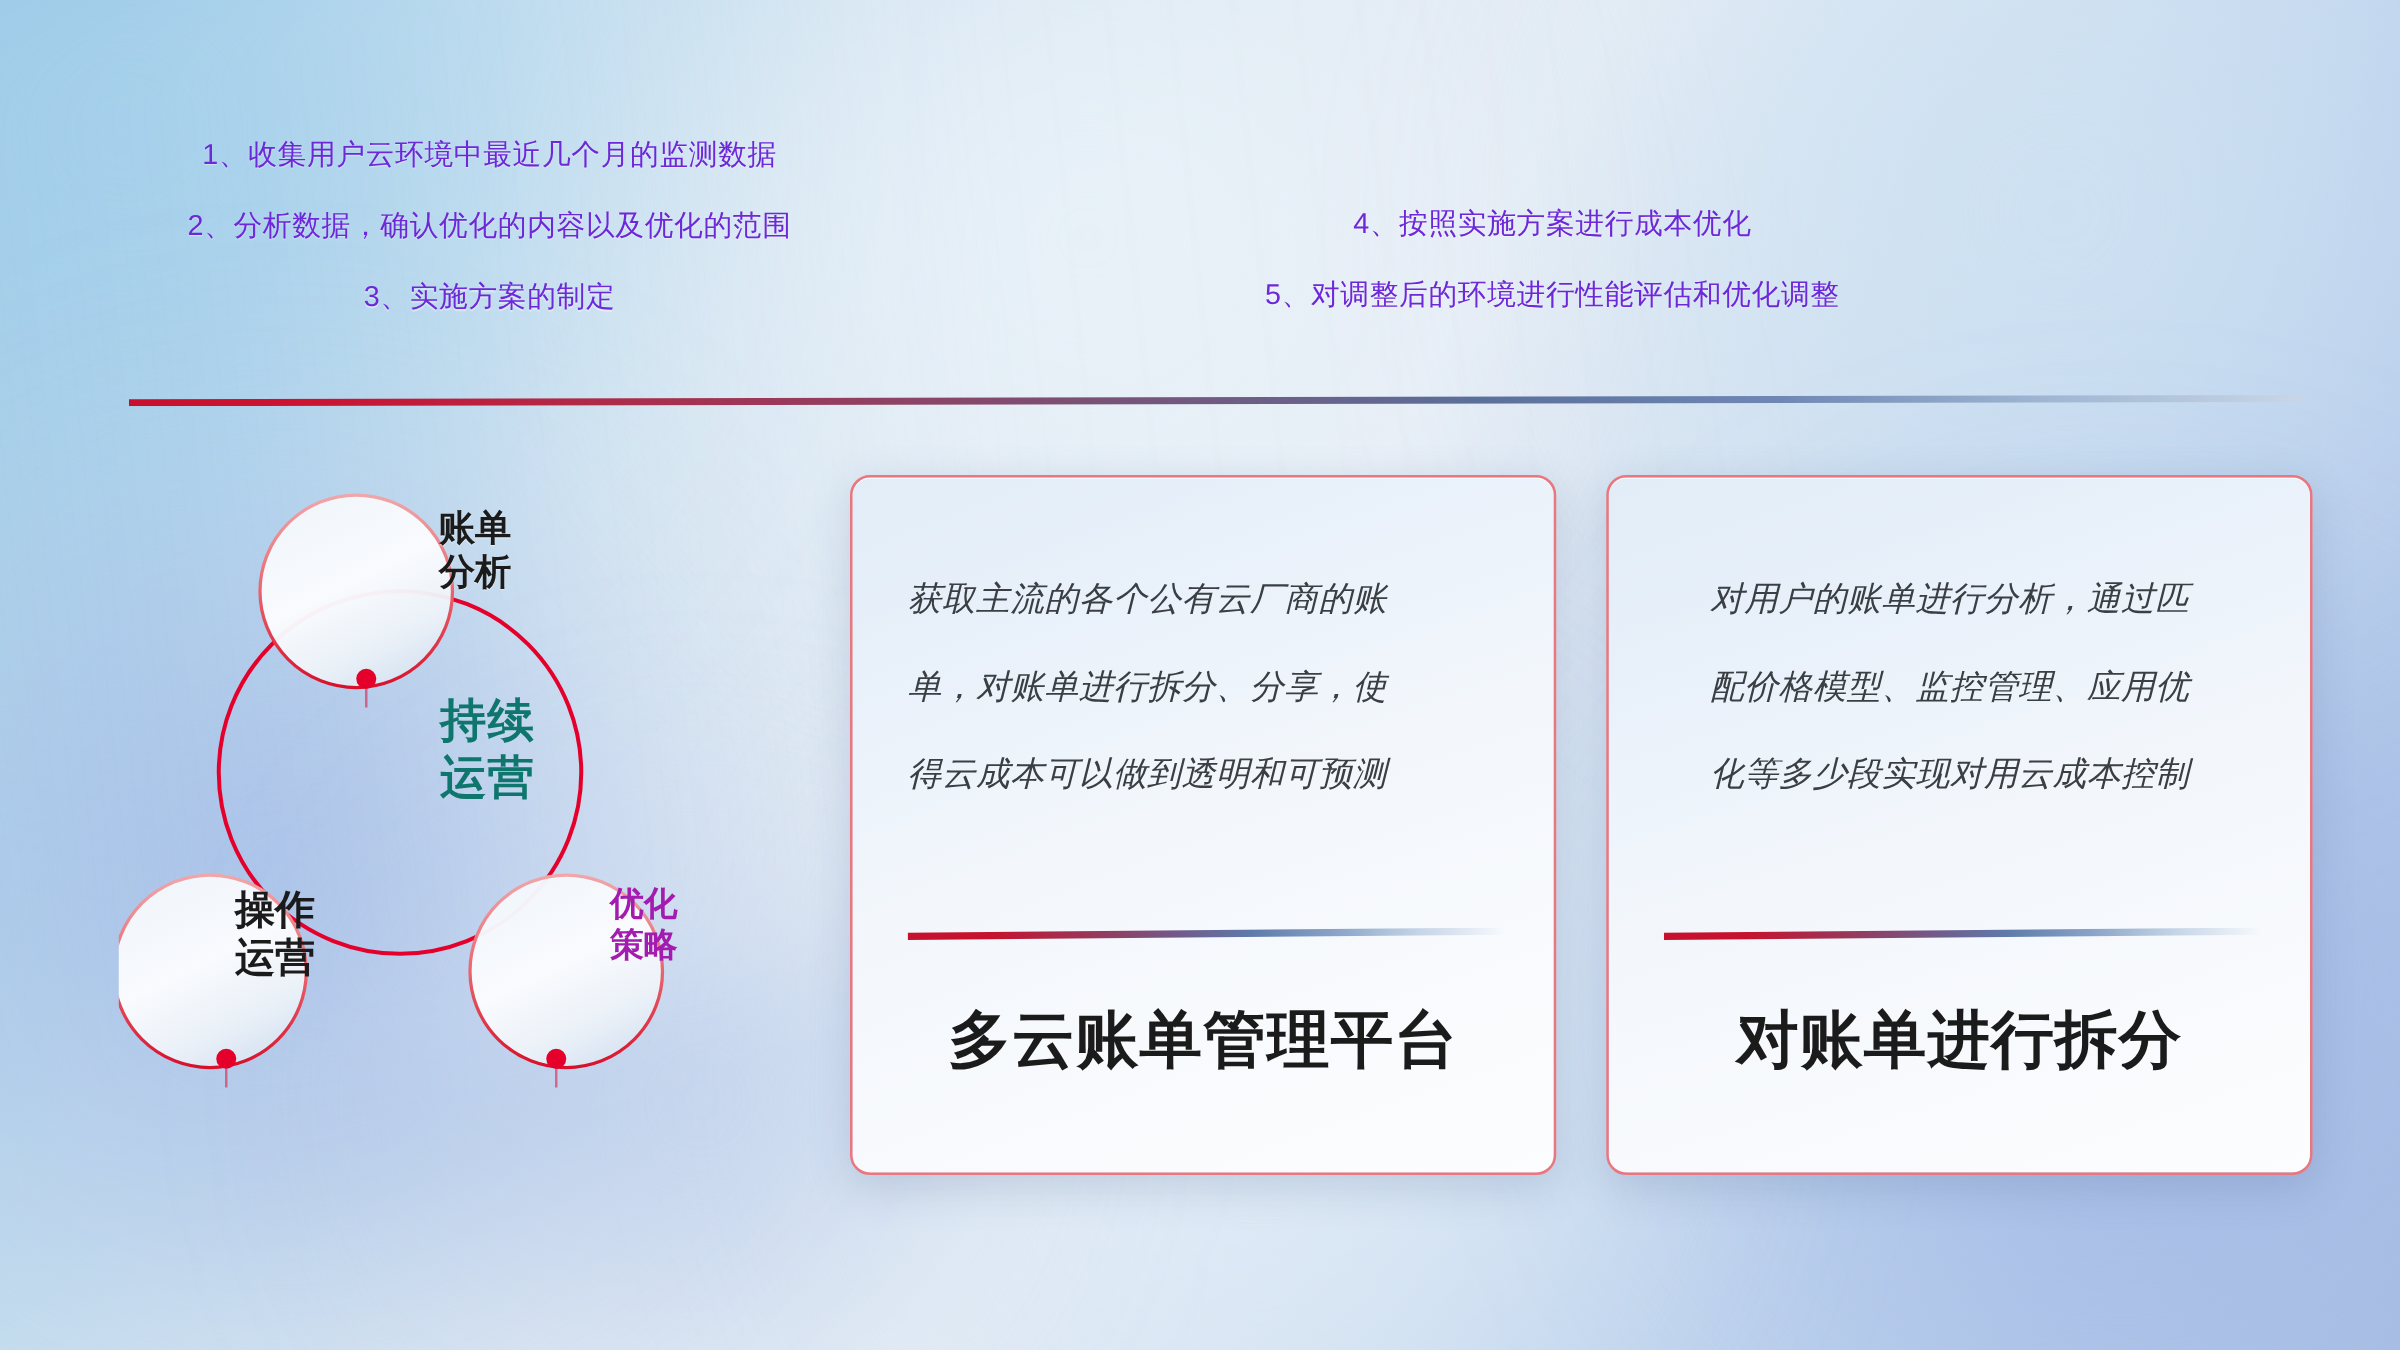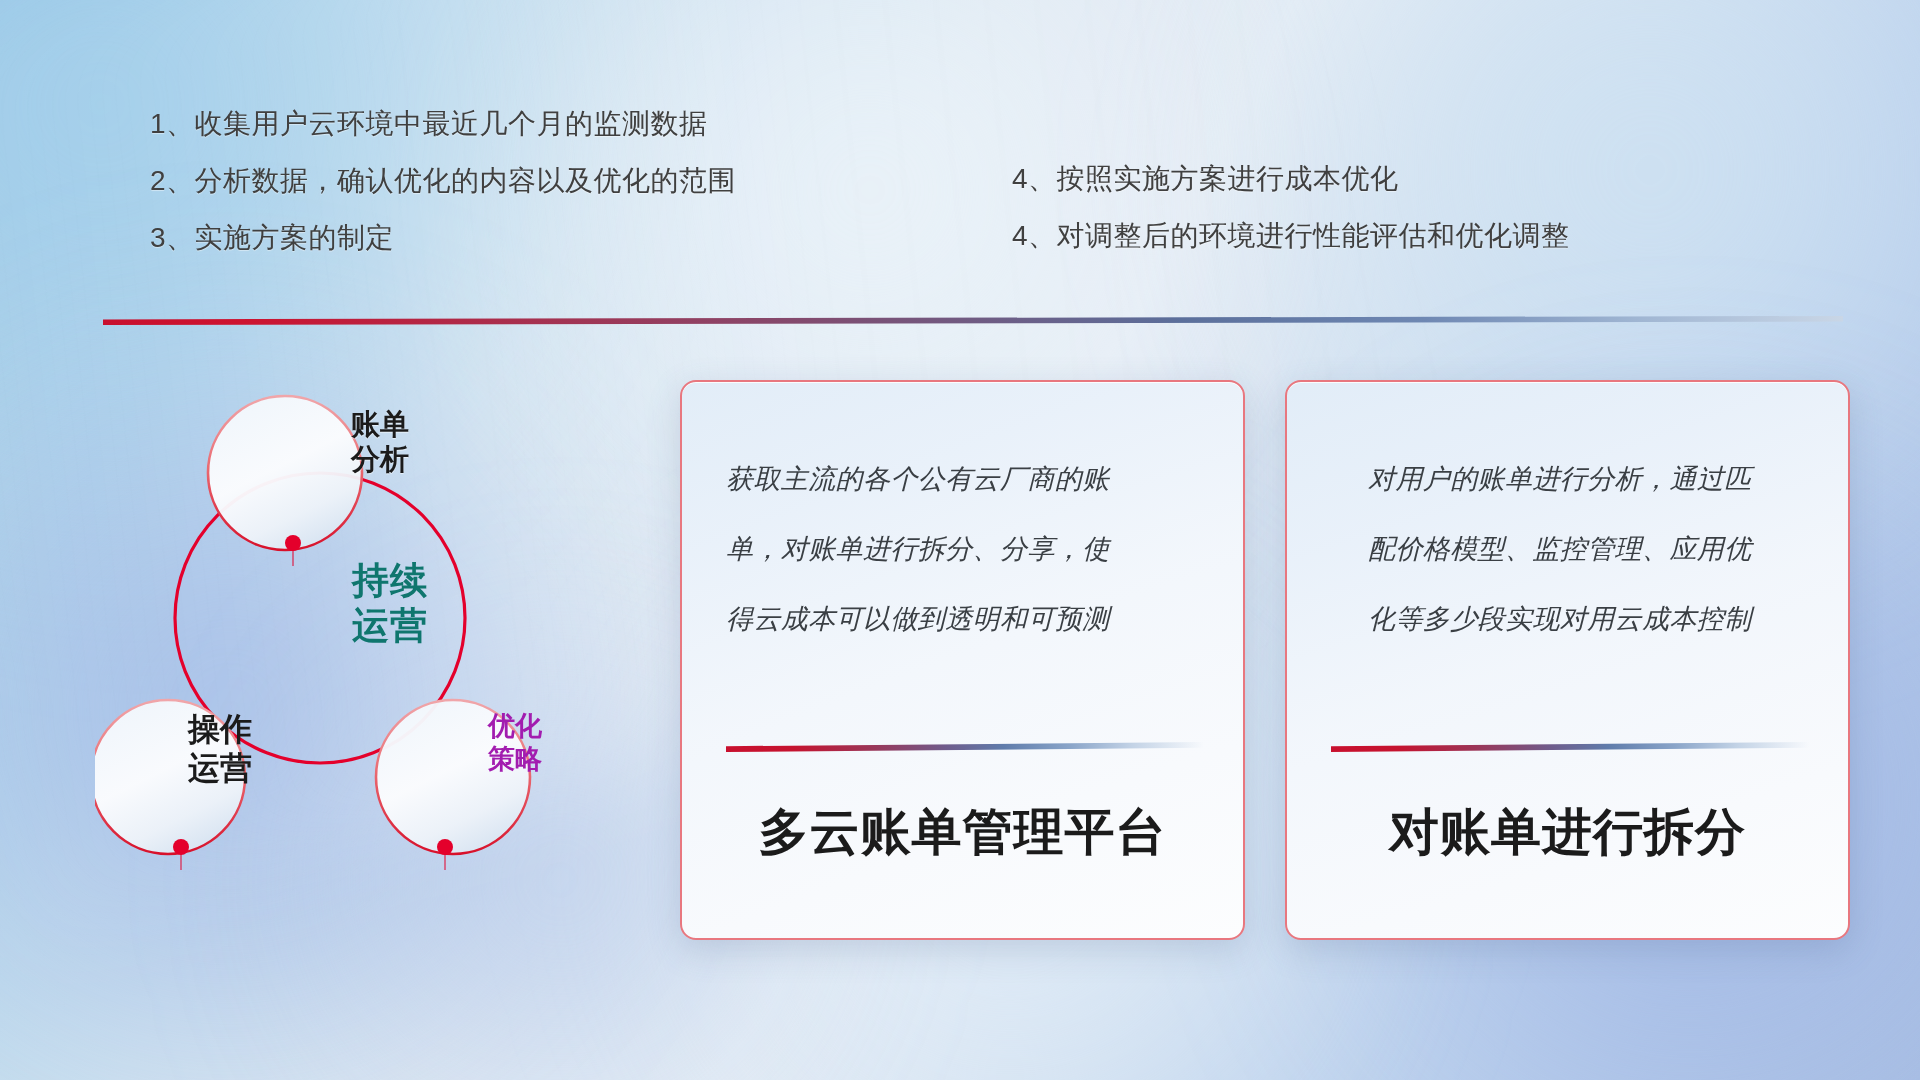--- a/index.html
+++ b/index.html
@@ -47,26 +47,27 @@
     background:linear-gradient(100deg, rgba(255,255,255,0) 0%, rgba(255,255,255,.20) 40%, rgba(255,255,255,.05) 60%, rgba(255,255,255,0) 100%);
     filter:blur(40px);
   }
 
   
   .lists{ position:absolute; left:0; top:0; width:1920px; }
   .col{ position:absolute; }
   .col-left{ left:150px; top:95px; }
   .col-right{ left:1000px; top:150px;margin-left:12px; }
   .bullet{
-    color:#404040;
-    font-size:28px;
+    color:#6d28d9;
+    font-size:23px;
     line-height:57px;
     letter-spacing:.5px;
     white-space:nowrap;
     text-shadow:0 1px 1px rgba(255,255,255,.45);
+    text-align:center;
   }
 
   
   #hero-rule{
     position:absolute; left:103px; top:316px; width:1740px; height:9px;
   }
   #hero-rule .bar{
     width:100%; height:100%;
     background:linear-gradient(90deg,
         #c8102e 0%, #cd1330 8%, #a33352 26%, #7a5176 44%,
@@ -77,20 +78,21 @@
 
   
   #venn{ position:absolute; left:95px; top:350px; width:520px; height:600px; }
   #venn svg{ position:absolute; left:0; top:0; }
   .venn-label{
     position:absolute;
     text-align:center;
     font-weight:700;
     line-height:1.22;
     white-space:pre-line;
+    font-family:Liberation Mono, monospace;
   }
   .lbl-top{
     left:205px; top:57px; width:160px;
     font-size:29px; color:#1b1b1b;
     text-shadow:0 1px 1px rgba(255,255,255,.6);
   }
   .lbl-center{
     left:215px; top:208px; width:160px;
     font-size:37px; color:#0f766e;
     letter-spacing:1px;
@@ -174,21 +176,21 @@
 </div>
 
 <div class="lists">
   <div class="col col-left">
     <div class="bullet">1、收集用户云环境中最近几个月的监测数据</div>
     <div class="bullet">2、分析数据，确认优化的内容以及优化的范围</div>
     <div class="bullet">3、实施方案的制定</div>
   </div>
   <div class="col col-right">
     <div class="bullet">4、按照实施方案进行成本优化</div>
-    <div class="bullet">4、对调整后的环境进行性能评估和优化调整</div>
+    <div class="bullet">5、对调整后的环境进行性能评估和优化调整</div>
   </div>
 </div>
 
 <div id="hero-rule">
   <div class="bar"></div>
 </div>
 
 <div id="venn">
   <svg width="520" height="600" viewBox="0 0 520 600">
     <defs>

